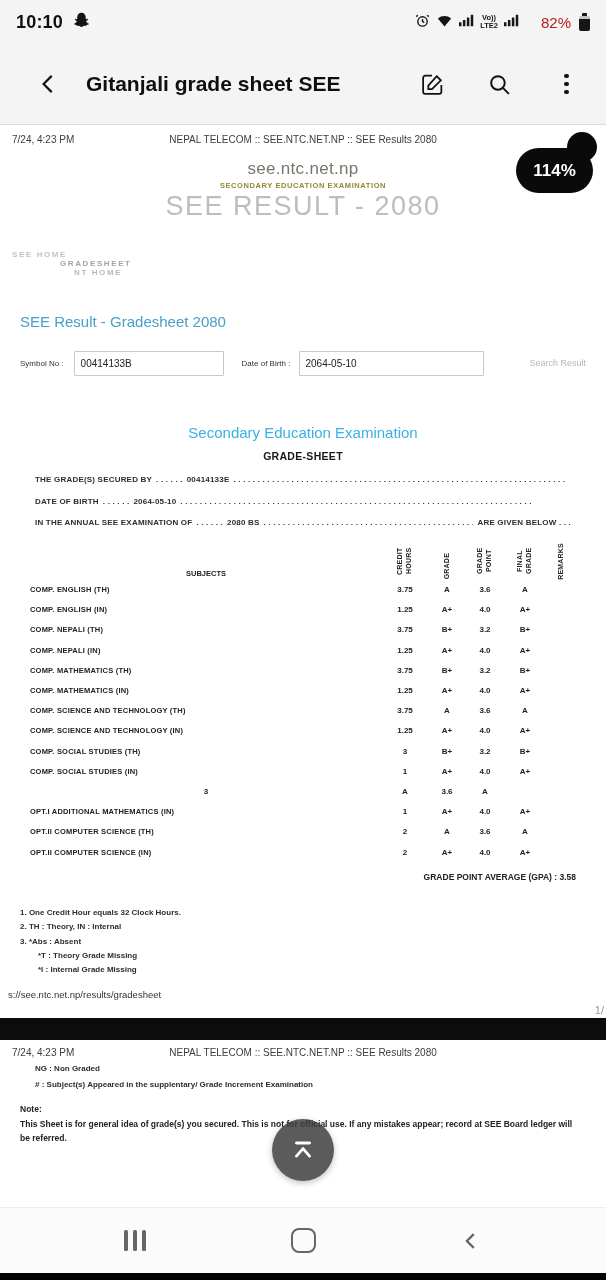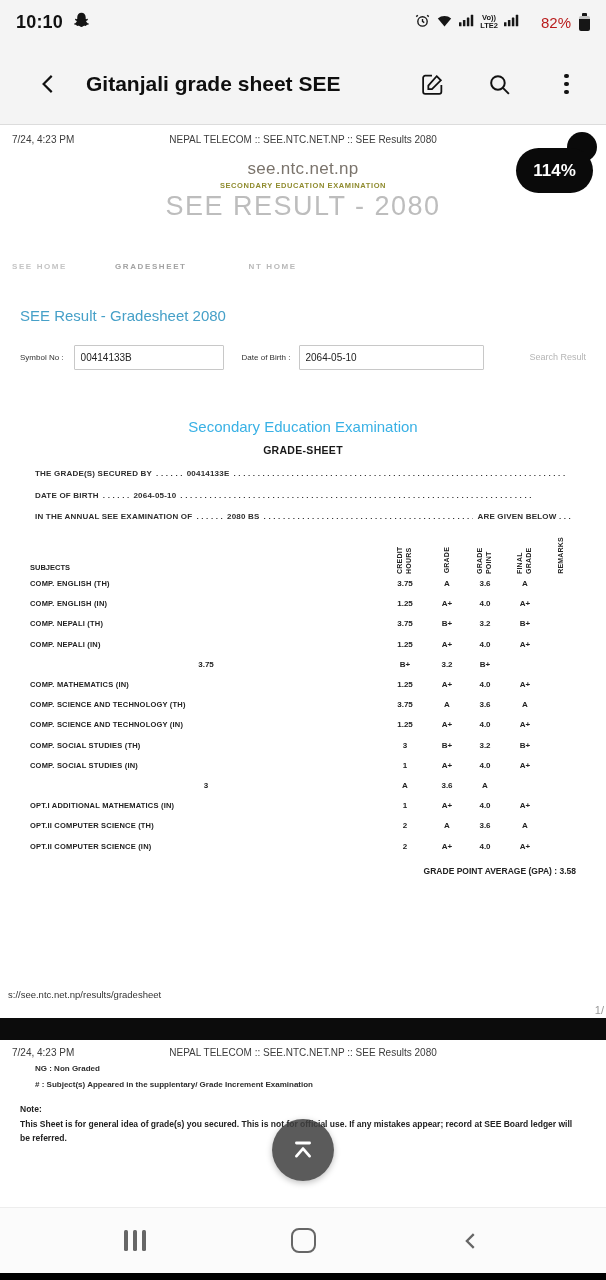--- a/index.html
+++ b/index.html
@@ -39,21 +39,21 @@
   .print-time { position:absolute; left:12px; top:0; font-size:10px; color:#3c3c3c; }
   .print-title { text-align:center; font-size:10px; color:#3c3c3c; }
 
   .site-title { margin-top:13px; text-align:center; font-size:17px; color:#7b746c; letter-spacing:.3px; }
   .site-sub { margin-top:2px; text-align:center; font-size:7.5px; font-weight:700; color:#8f8b2e; letter-spacing:.6px; }
   .banner { margin-top:1px; text-align:center; font-size:27px; color:#bdbdbd; letter-spacing:1.5px; }
 
   .zoom-circle { position:absolute; top:7px; right:9px; width:30px; height:30px; border-radius:50%; background:#0a0a0a; }
   .zoom-pill { position:absolute; top:23px; right:13px; width:77px; height:45px; border-radius:23px; background:#0a0a0a; color:#fff; font-size:17px; font-weight:700; display:flex; align-items:center; justify-content:center; }
 
-  .doc-nav { margin-top:40px; padding:0 12px; display:flex; }
+  .doc-nav { margin-top:28px; padding:0 12px; display:flex;flex-direction:column; }
   .doc-nav a { font-size:8px; font-weight:700; letter-spacing:1.6px; text-decoration:none; cursor:pointer; }
   .nav-home { color:#c4c4c4; }
   .nav-grade { color:#a3a3a3; margin-left:48px; }
   .nav-nt { color:#b9b9b9; margin-left:62px; }
 
   .section-title { margin-top:36px; padding-left:20px; font-size:15px; color:#46a0c8; }
 
   .form-row { margin-top:20px; padding:0 20px; display:flex; align-items:center; height:26px; }
   .form-label { font-size:8px; font-weight:400; color:#333; white-space:nowrap; }
   .form-input { height:25px; border:1px solid #c8c8c8; border-radius:1px; background:#fff; font-size:10px; color:#222; padding:0 6px; font-family:"Liberation Sans",sans-serif; }
@@ -65,21 +65,21 @@
   .exam-heading { margin-top:48px; text-align:center; font-size:15px; color:#39b1e5; }
   .sheet-heading { margin-top:9px; text-align:center; font-size:10.5px; font-weight:700; color:#191919; letter-spacing:.3px; }
 
   .grade-lines { margin-top:13px; padding:0 35px 0 35px; }
   .gline { display:flex; white-space:nowrap; overflow:hidden; font-size:8px; font-weight:700; color:#2d2d2d; height:21.5px; letter-spacing:.2px; }
   .gline span { flex:none; }
   .gline .dots { margin:0 4px; }
   .gline .fill { flex:1; overflow:hidden; margin:0 4px; }
 
   .grade-table { margin:2px 30px 0 30px; }
-  .g-head { display:grid; grid-template-columns:352px 46px 38px 38px 42px 1fr; height:38px; align-items:end; }
+  .g-head { display:grid; grid-template-columns:352px 46px 38px 38px 42px 1fr; height:38px; align-items:end;text-align:center; }
   .subjects-h { font-size:7.5px; font-weight:700; color:#222; align-self:end; padding-bottom:2px; }
   .col-head { writing-mode:vertical-rl; transform:rotate(180deg); font-size:7px; font-weight:700; color:#222; justify-self:center; max-height:38px; line-height:1.25; letter-spacing:.2px; }
   .g-row { display:grid; grid-template-columns:352px 46px 38px 38px 42px 1fr; height:20.2px; align-items:center; }
   .g-cell { font-size:8px; font-weight:700; color:#222; }
   .g-cell.subj { font-size:7.5px; letter-spacing:.2px; }
   .g-cell.num { text-align:center; }
 
   .gpa-line { margin-top:10px; padding-right:30px; text-align:right; font-size:8.5px; font-weight:700; color:#222; }
 
   .footnotes { margin-top:24px; padding-left:20px; }
@@ -279,20 +279,21 @@
             </div>
             <div class="g-row">
               <div class="g-cell subj">COMP. NEPALI (IN)</div>
               <div class="g-cell num">1.25</div>
               <div class="g-cell num">A+</div>
               <div class="g-cell num">4.0</div>
               <div class="g-cell num">A+</div>
               <div class="g-cell num"></div>
             </div>
             <div class="g-row">
+              <div class="g-cell subj">COMP. MATHEMATICS (TH)</div>
               <div class="g-cell num">3.75</div>
               <div class="g-cell num">B+</div>
               <div class="g-cell num">3.2</div>
               <div class="g-cell num">B+</div>
               <div class="g-cell num"></div>
             </div>
             <div class="g-row">
               <div class="g-cell subj">COMP. MATHEMATICS (IN)</div>
               <div class="g-cell num">1.25</div>
               <div class="g-cell num">A+</div>
@@ -361,20 +362,27 @@
               <div class="g-cell num">A+</div>
               <div class="g-cell num">4.0</div>
               <div class="g-cell num">A+</div>
               <div class="g-cell num"></div>
             </div>
           </div>
       </div>
 
       <div class="gpa-line">GRADE POINT AVERAGE (GPA) : 3.58</div>
 
+      <div class="footnotes">
+          <div class="footnote">1. One Credit Hour equals 32 Clock Hours.</div>
+          <div class="footnote">2. TH : Theory, IN : Internal</div>
+          <div class="footnote">3. *Abs : Absent</div>
+          <div class="footnote indent">*T : Theory Grade Missing</div>
+          <div class="footnote indent">*I : Internal Grade Missing</div>
+        </div>
 
       <div class="doc-url">s://see.ntc.net.np/results/gradesheet</div>
       <div class="page-indicator">1/</div>
     </div>
 
     <div class="page-divider"></div>
 
     <div class="page2">
       <div class="print-header" style="margin-top:7px;">
         <span class="print-time">7/24, 4:23 PM</span>

